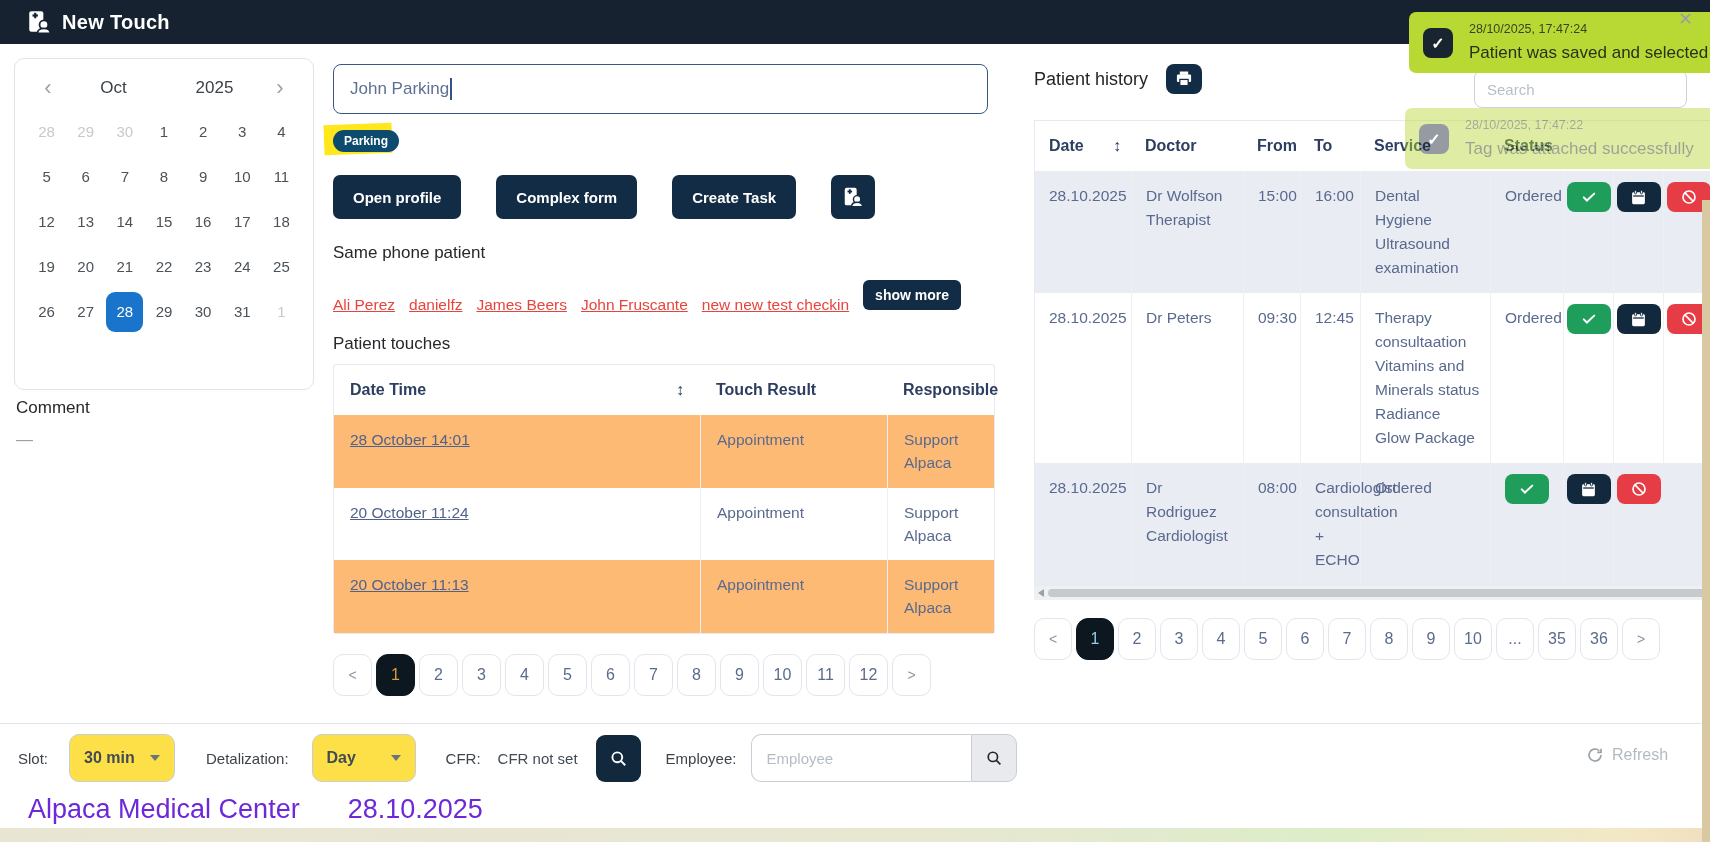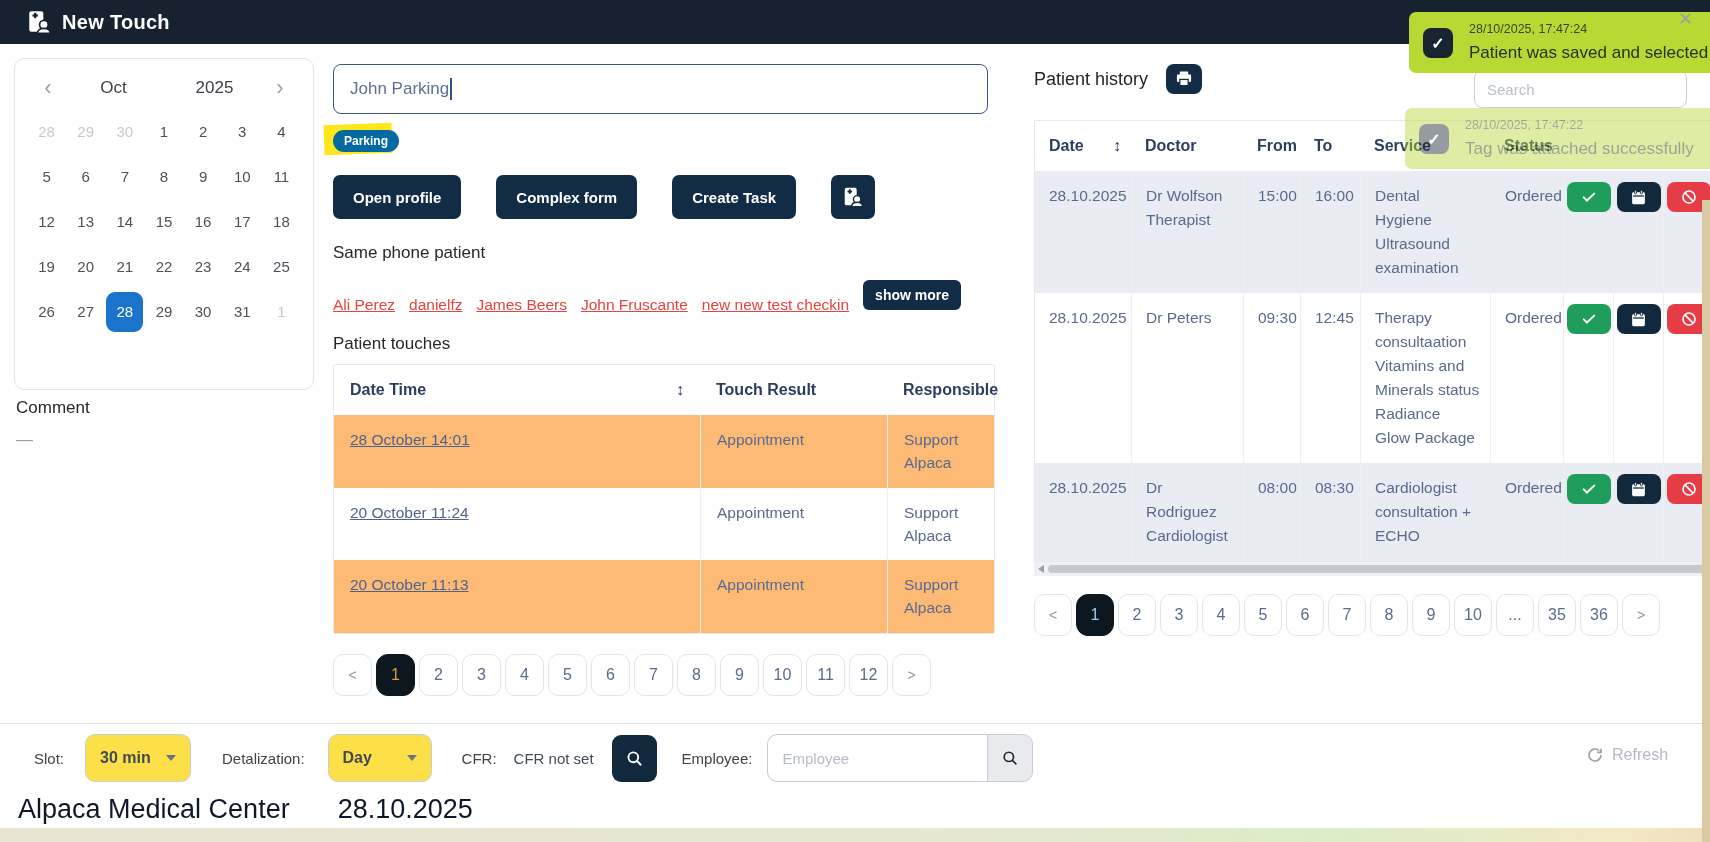--- a/index.html
+++ b/index.html
@@ -29,21 +29,21 @@
   .comment-label { position:absolute; left:16px; top:398px; font-size:17px; color:#26282b; }
   .comment-value { position:absolute; left:16px; top:430px; font-size:17px; color:#9aa0a6; }
 
   
   .mid { position:absolute; left:333px; top:58px; width:662px; }
   .name-input { margin-top:6px; width:655px; height:50px; border:1px solid #3a5684; border-radius:8px;
     display:flex; align-items:center; padding:0 16px; font-size:17px; color:#5f7094; background:#fff; }
   .caret { display:inline-block; width:2px; height:22px; background:#33508a; margin-left:1px; }
   .parking-wrap { position:relative; margin-top:13px; height:28px; width:80px; }
   .parking-hl { position:absolute; left:-9px; top:-3px; width:68px; height:30px; background:#ffe71c; transform:rotate(-2deg); }
-  .parking-badge { position:absolute; left:0; top:3px; background:#0369a1; color:#fff; font-size:12px; font-weight:700;
+  .parking-badge { position:absolute; left:0; top:3px; background:#0c4a6e; color:#fff; font-size:12px; font-weight:700;
     padding:4px 11px; border-radius:12px; }
   .btn-row { margin-top:20px; display:flex; gap:35px; align-items:center; }
   .btn-navy { background:#132c45; color:#fff; border:none; border-radius:7px; height:44px;
     padding:0 20px; font-size:15px; font-weight:700; font-family:inherit; cursor:pointer; }
   .btn-icon { width:44px; display:flex; align-items:center; justify-content:center; padding:0; }
   .section-title { margin-top:24px; font-size:17px; color:#26282b; }
   .links-row { margin-top:13px; display:flex; align-items:center; gap:14px; flex-wrap:nowrap; }
   .red-link { color:#e8433d; font-size:15.5px; text-decoration:underline; cursor:pointer; white-space:nowrap;margin-top:20px; }
   .btn-showmore { background:#132c45; color:#fff; border:none; border-radius:6px; height:30px;
     padding:0 12px; font-size:14px; font-weight:700; font-family:inherit; cursor:pointer; }
@@ -98,39 +98,39 @@
     display:flex; gap:16px; align-items:flex-start; z-index:50; }
   .toast .tick { width:30px; height:30px; min-width:30px; background:#182430; border-radius:8px; color:#fff;
     font-size:16px; font-weight:700; display:flex; align-items:center; justify-content:center; margin-top:6px; }
   .toast .t-time { font-size:12.5px; color:#3a4325; margin-bottom:7px; }
   .toast .t-msg { font-size:17px; color:#26331b; white-space:nowrap; }
   .toast.t1 { left:1409px; top:12px; }
   .toast.t2 { left:1405px; top:108px; opacity:.45; }
 
   
   .bottom-sep { position:absolute; left:0; top:723px; width:1710px; border-top:1px solid #e3e6e9; }
-  .bbar { position:absolute; left:0; top:734px; width:1710px; height:48px; display:flex; align-items:center;padding-left:16px; }
+  .bbar { position:absolute; left:0; top:734px; width:1710px; height:48px; display:flex; align-items:center; }
   .blabel { font-size:15px; color:#3f4449; }
   .sel { height:48px; border:1px solid #c9ced6; border-radius:10px; background:#fde047; display:flex;
     align-items:center; justify-content:space-between; padding:0 14px; font-size:16px; color:#424a54; cursor:pointer;font-weight:bold; }
   .sel .sv { margin-right:10px; }
   .chev-dn { width:0; height:0; border-left:5px solid transparent; border-right:5px solid transparent;
     border-top:6px solid #6b7280; }
   .btn-search { width:45px; height:47px; background:#12283d; border:none; border-radius:9px;
     display:flex; align-items:center; justify-content:center; cursor:pointer; }
   .emp-group { display:flex; height:48px; }
   .emp-input { width:220px; height:48px; border:1px solid #c9ced6; border-right:none;
     border-radius:10px 0 0 10px; padding:0 14px; font-size:15px; font-family:inherit; color:#424a54; }
   .emp-input::placeholder { color:#b6bcc6; }
   .emp-btn { width:46px; height:48px; background:#e8eaed; border:1px solid #c9ced6; border-radius:0 10px 10px 0;
     display:flex; align-items:center; justify-content:center; cursor:pointer; }
   .refresh { position:absolute; left:1586px; top:746px; display:flex; gap:8px; align-items:center;
     color:#b4bac2; font-size:16px; cursor:pointer; }
-  .footer { position:absolute; left:18px; top:794px; display:flex; gap:48px; align-items:baseline;
-    font-size:27px; color:#0f172a; }
+  .footer { position:absolute; left:28px; top:794px; display:flex; gap:48px; align-items:baseline;
+    font-size:27px; color:#6d28d9; }
   .bstrip { position:absolute; left:0; top:828px; width:1710px; height:14px;
     background:linear-gradient(90deg,#e9e5d3 0%,#e7e7d2 55%,#dcedc8 78%,#f3e8c6 95%,#f0dfc0 100%); }
   .vscroll { position:absolute; right:0; top:200px; width:8px; height:642px; background:#d9c9a2; z-index:40; }
 </style>
 </head>
 <body>
 
 
 
 
@@ -402,21 +402,20 @@
                 </svg>
               </span>
           </button>
           </div>
         </div>
 
         <div class="hrow stripe">
           <div>28.10.2025</div>
           <div>Dr Rodriguez Cardiologist</div>
           <div>08:00</div>
-          <div>08:30</div>
           <div>Cardiologist consultation + ECHO</div>
           <div>Ordered</div>
           <div class="act">
             <button class="sq-btn sq-green">
             <span style="display:flex">
                 <svg width="18" height="18" viewBox="0 0 24 24">
                   <path d="M5 12.5l4.2 4.2L19 7.5" stroke="#fff" stroke-width="2.6" fill="none" stroke-linecap="round"></path>
                 </svg>
               </span>
           </button>

